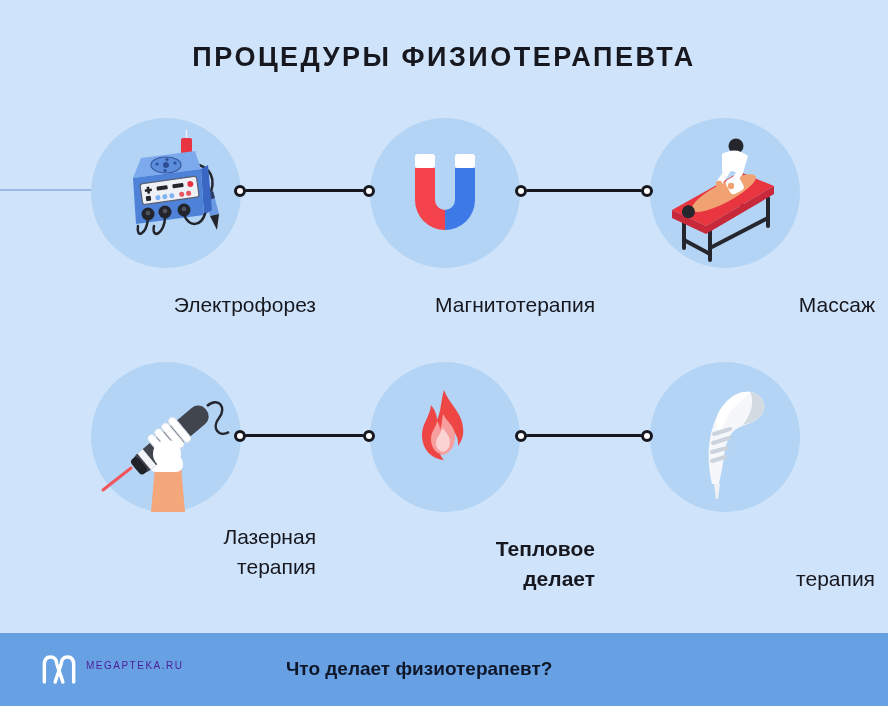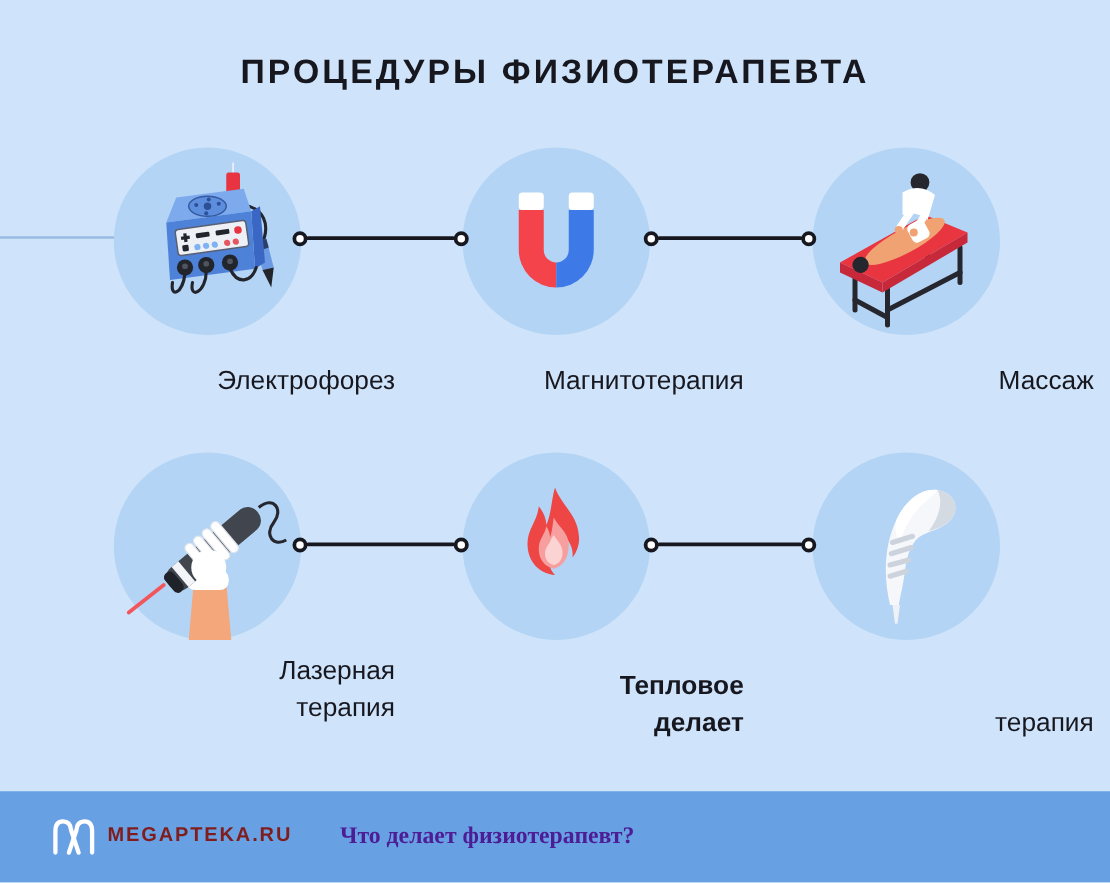--- a/index.html
+++ b/index.html
@@ -22,24 +22,24 @@
   .link-node{position:absolute;width:12px;height:12px;border:3px solid #17171f;
              border-radius:50%;background:#ffffff;box-sizing:border-box;}
 
   .label{position:absolute;width:300px;text-align:right;color:#17171f;
          font-size:21px;line-height:30px;}
   .l1{left:16px;top:290px;}  .l2{left:295px;top:290px;}  .l3{left:575px;top:290px;}
   .l4{left:16px;top:522px;}  .l5{left:295px;top:534px;font-weight:bold;}  .l6{left:575px;top:534px;}
 
   .footer{position:absolute;left:0;top:633px;width:888px;height:73px;background:#68a0e4;}
   .footer .logo{position:absolute;left:40px;top:19px;}
-  .footer .brand{position:absolute;left:86px;top:27px;color:#7f1d1d;font-size:16px;
-                 font-weight:bold;letter-spacing:1.5px;}
-  .footer .tagline{position:absolute;left:272px;top:25px;color:#4c1d95;font-size:19px;
-                   font-weight:bold;font-family:Liberation Serif, serif;}
+  .footer .brand{position:absolute;left:86px;top:27px;color:#4c1d95;font-size:10px;
+                 font-weight:normal;letter-spacing:1.5px;}
+  .footer .tagline{position:absolute;left:286px;top:25px;color:#0f172a;font-size:19px;
+                   font-weight:bold;}
 </style>
 </head>
 <body>
 
 <div class="stage">
 
   <h1 class="title">ПРОЦЕДУРЫ ФИЗИОТЕРАПЕВТА</h1>
 
   <div class="surface-stripe"></div>
 

